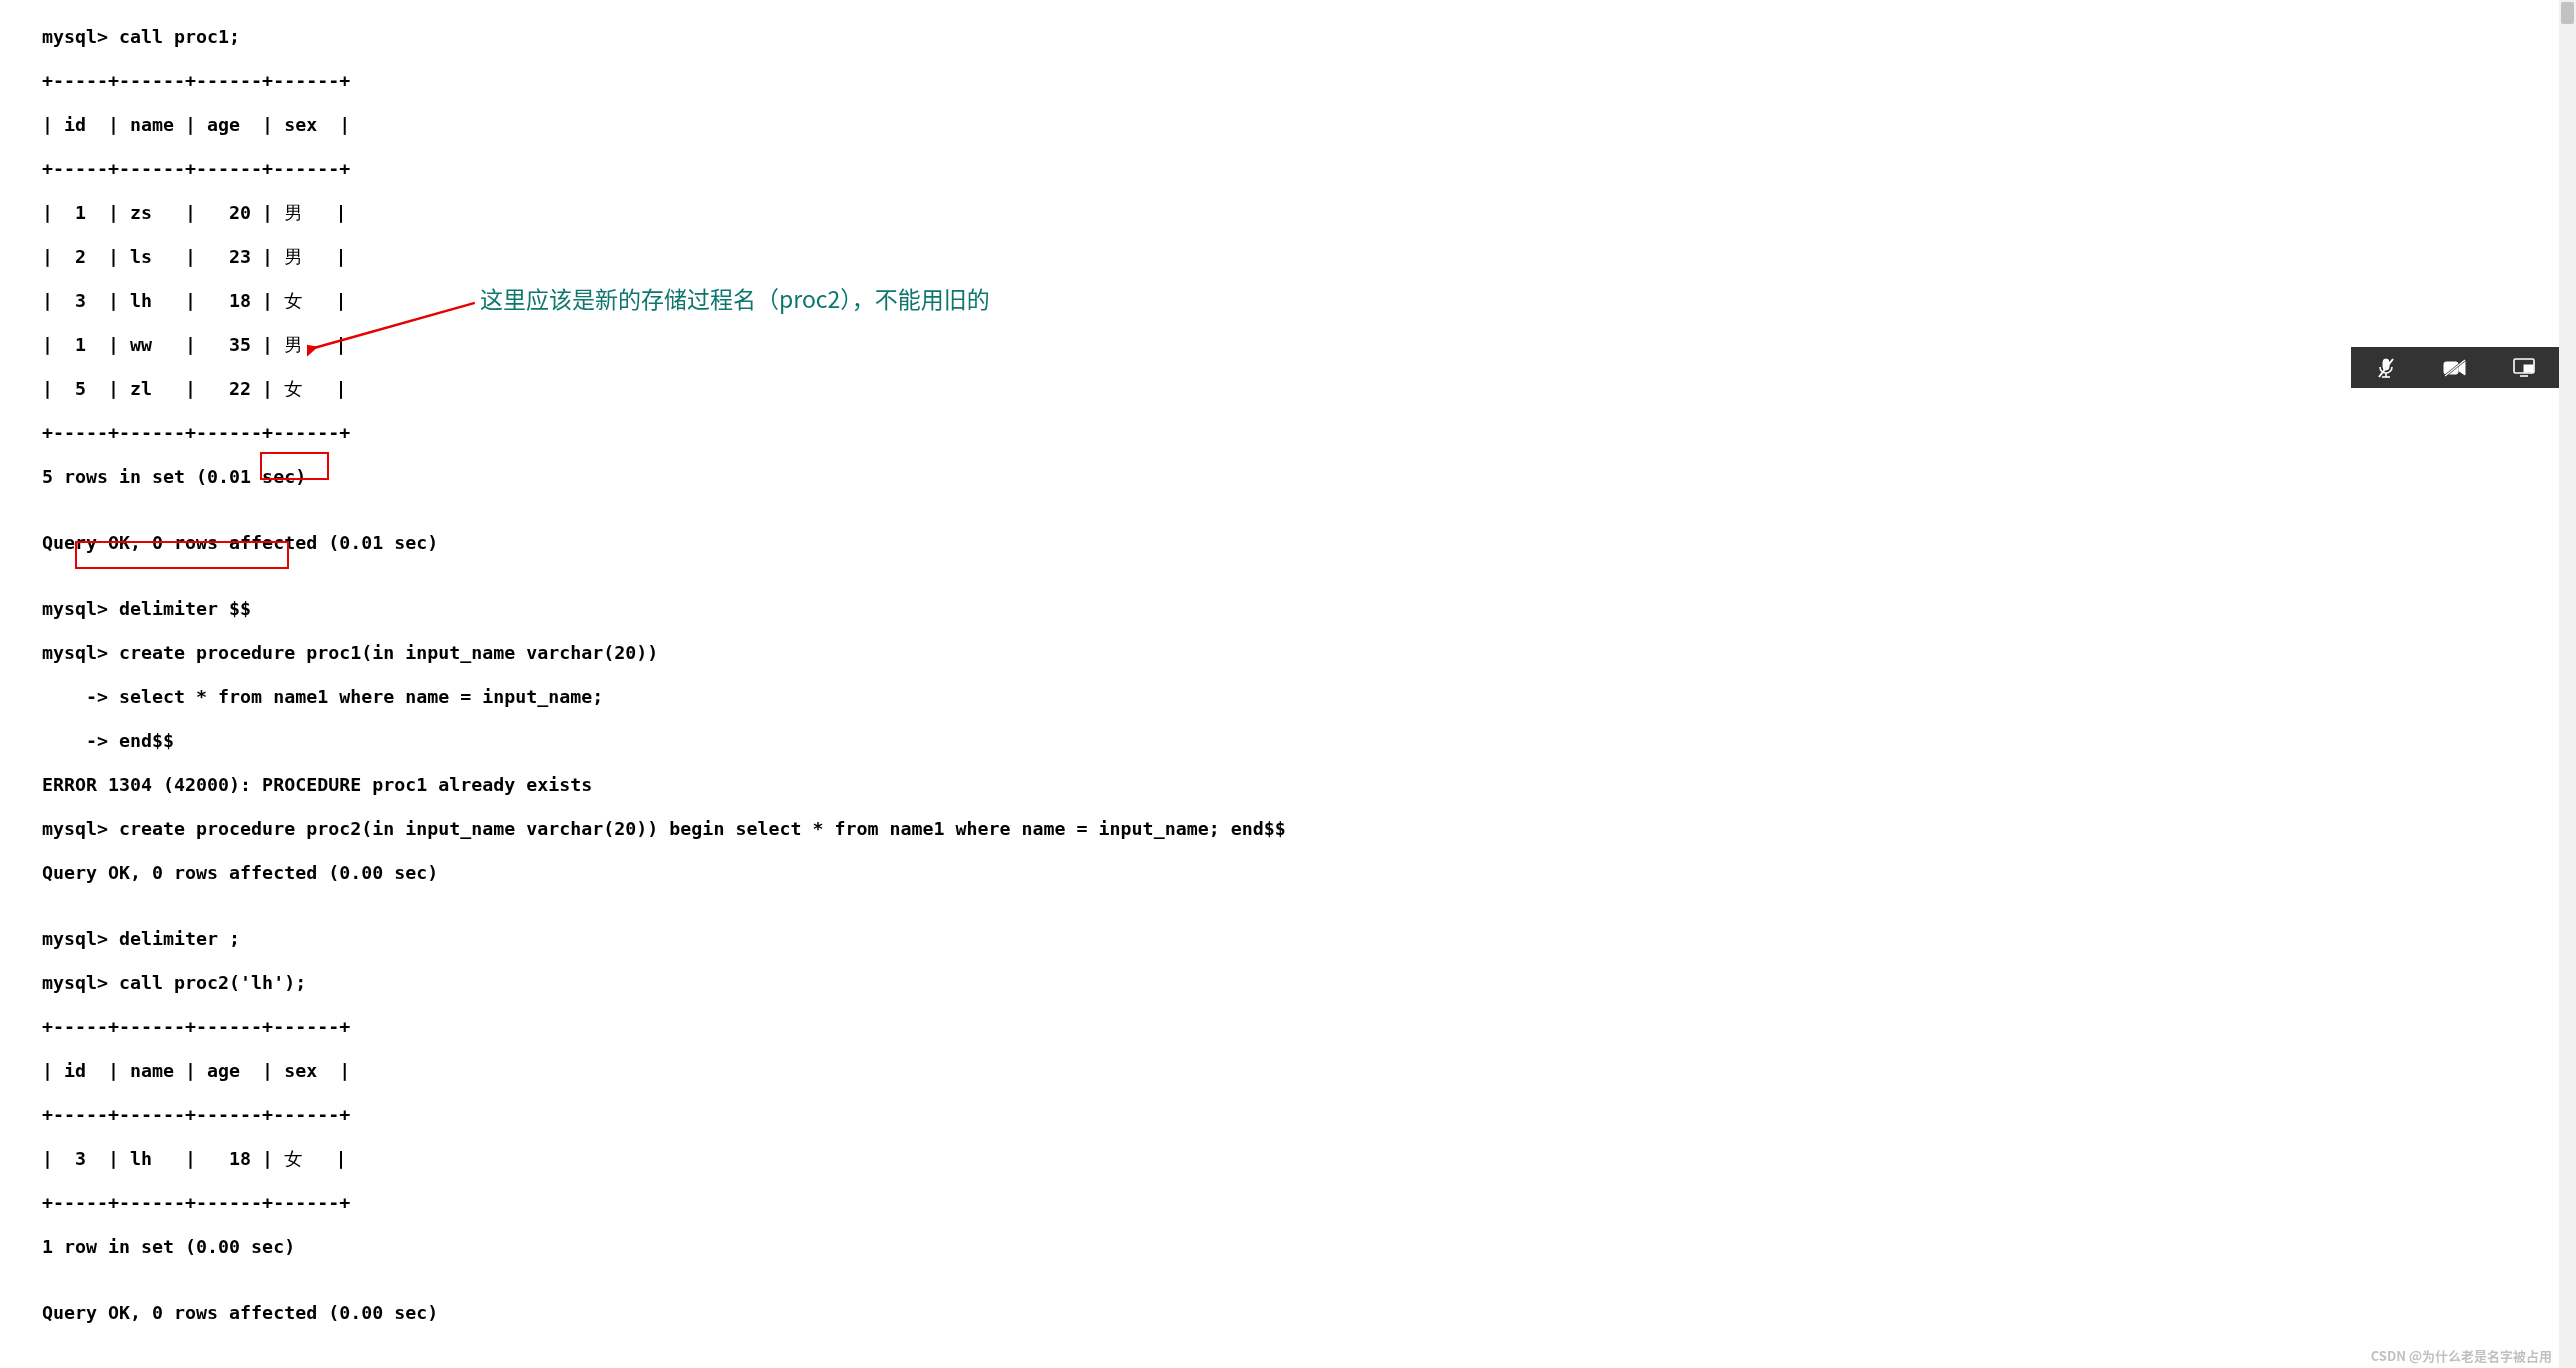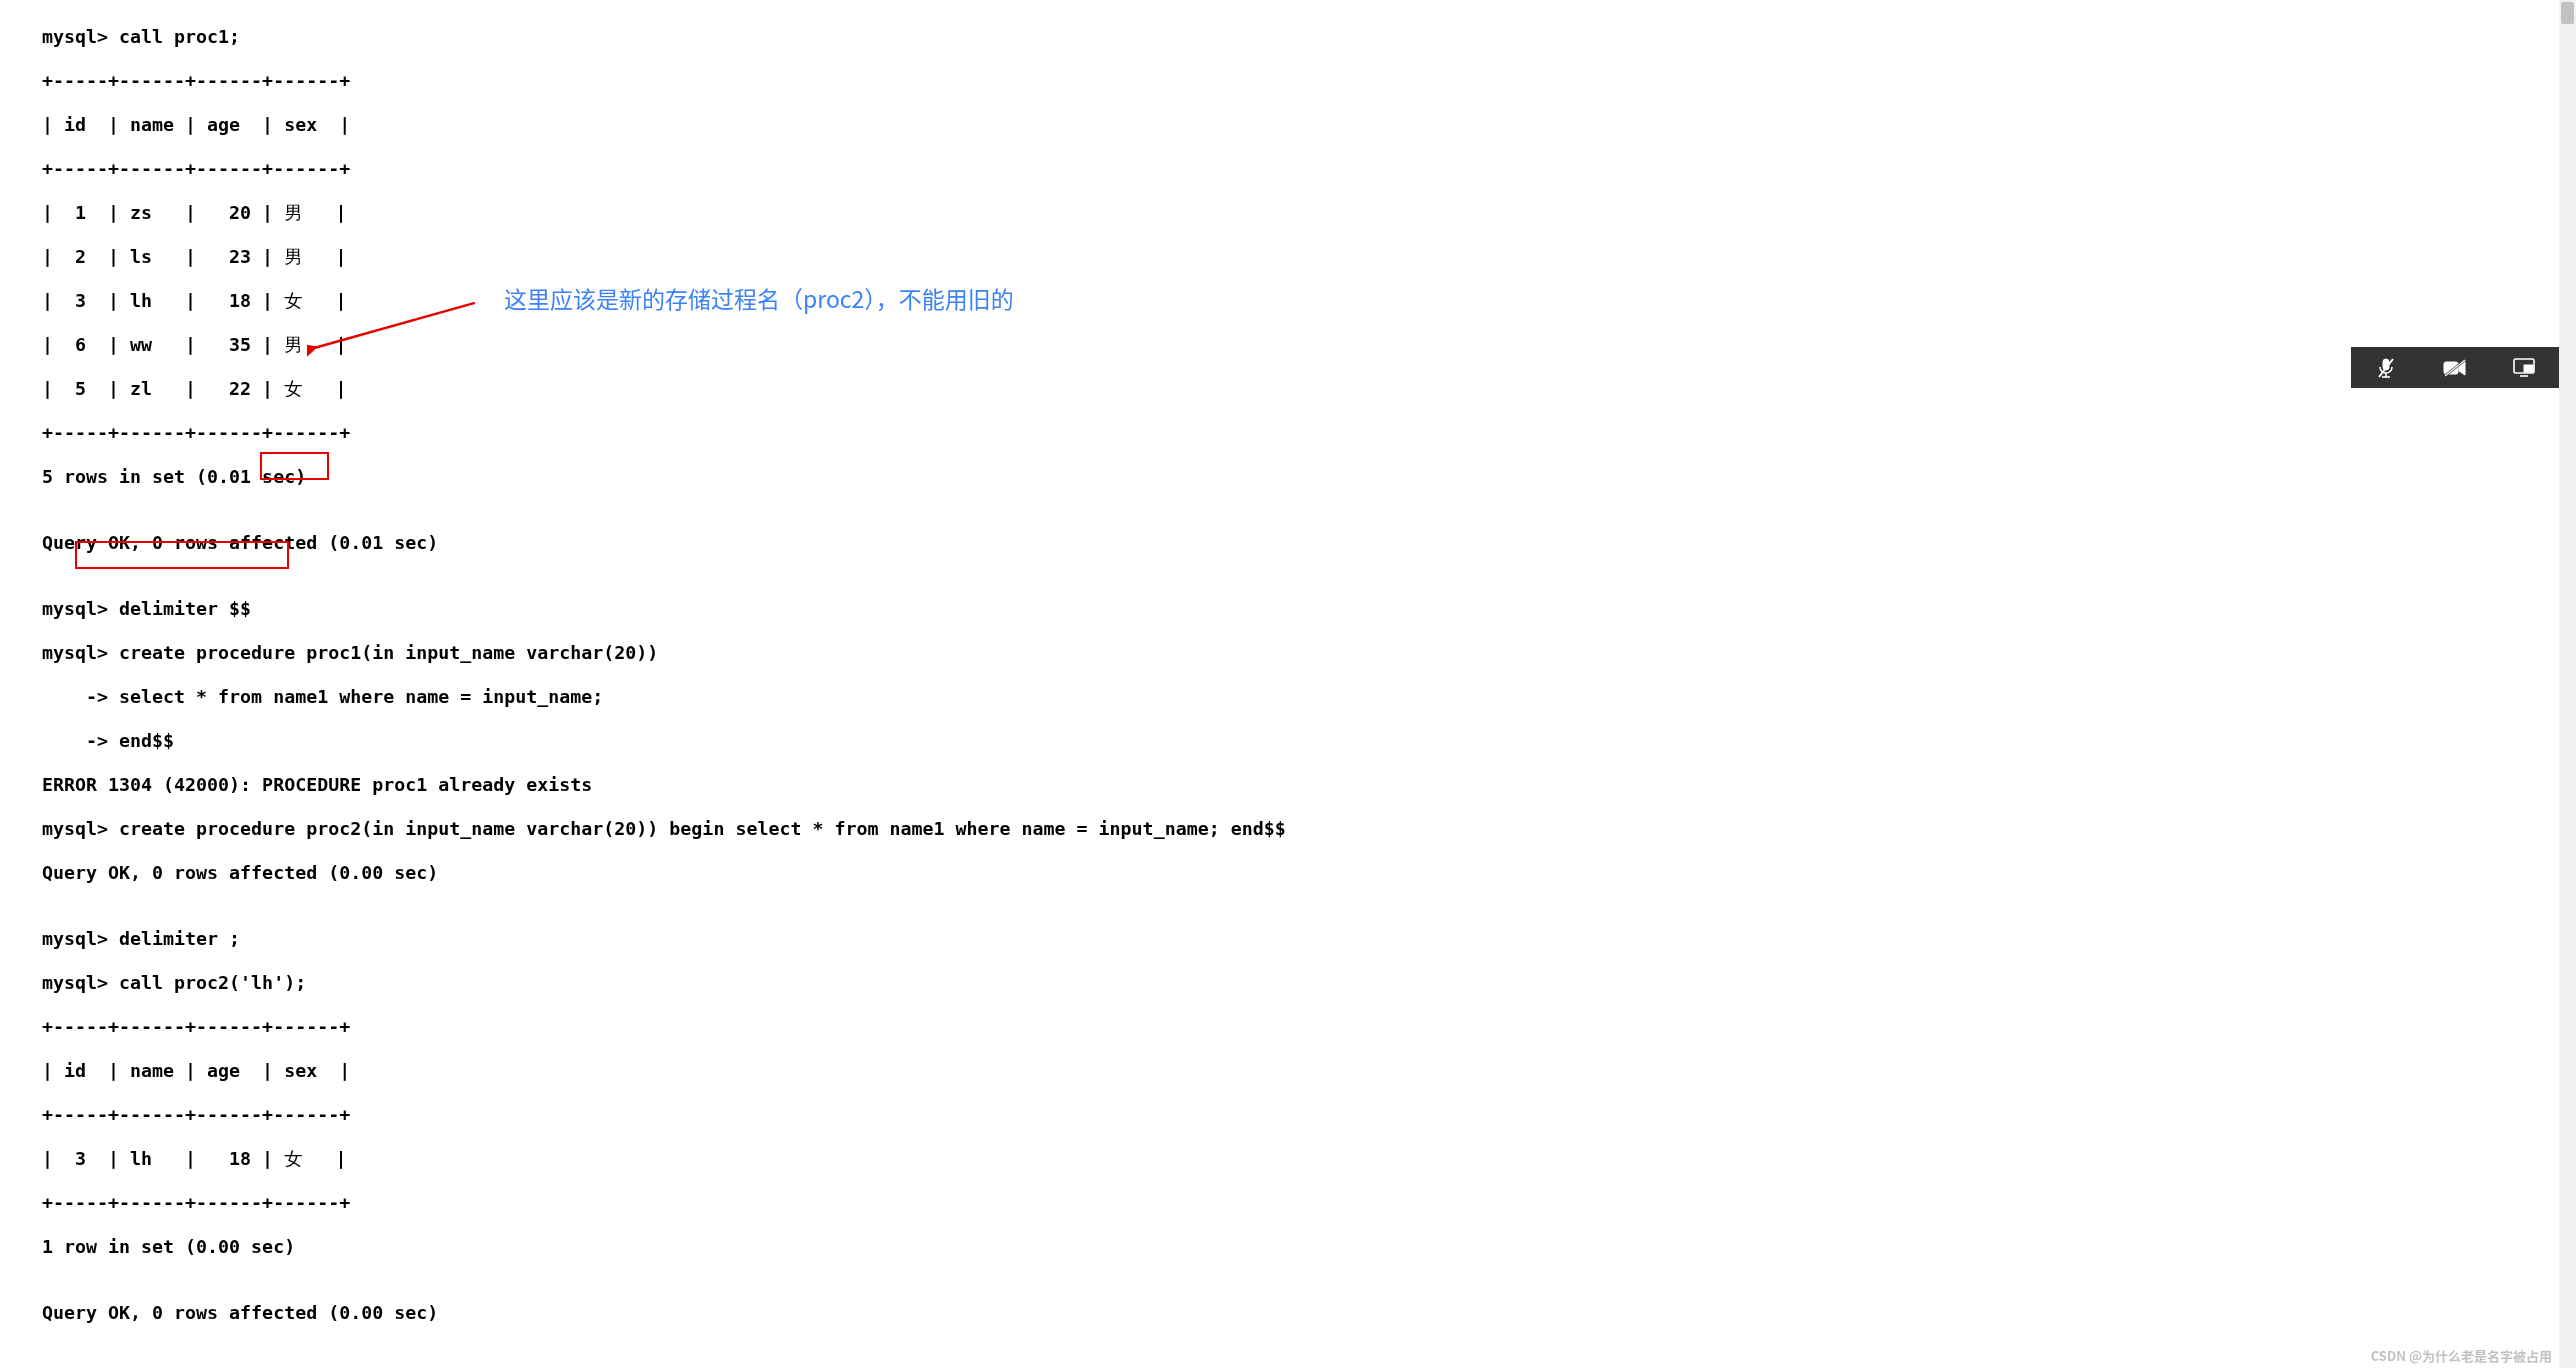--- a/index.html
+++ b/index.html
@@ -23,25 +23,24 @@
   }
   .line { display: block; padding-left: 40px; }
   .hlbox {
     position: absolute;
     border: 2.5px solid #e60000;
     pointer-events: none;
   }
   
   .annotation {
     position: absolute;
-    color: #3b82f6;
+    color: #0f766e;
     font-family: "Noto Sans CJK SC", "PingFang SC", "Microsoft YaHei", sans-serif;
     font-size: 23px;
     font-weight: 400;
-    margin-left: 24px;
   }
   .arrow-svg {
     position: absolute;
     pointer-events: none;
   }
   
   .scrollbar {
     position: absolute;
     right: 0;
     top: 0;
@@ -93,21 +92,21 @@
 <body>
 
 <div class="terminal">
 <span class="line">mysql&gt; call proc1;</span>
 <span class="line">+-----+------+------+------+</span>
 <span class="line">| id  | name | age  | sex  |</span>
 <span class="line">+-----+------+------+------+</span>
 <span class="line">|  1  | zs   |   20 | 男   |</span>
 <span class="line">|  2  | ls   |   23 | 男   |</span>
 <span class="line">|  3  | lh   |   18 | 女   |</span>
-<span class="line">|  6  | ww   |   35 | 男   |</span>
+<span class="line">|  1  | ww   |   35 | 男   |</span>
 <span class="line">|  5  | zl   |   22 | 女   |</span>
 <span class="line">+-----+------+------+------+</span>
 <span class="line">5 rows in set (0.01 sec)</span>
 <span class="line"></span>
 <span class="line">Query OK, 0 rows affected (0.01 sec)</span>
 <span class="line"></span>
 <span class="line">mysql&gt; delimiter $$</span>
 <span class="line">mysql&gt; create procedure proc1(in input_name varchar(20))</span>
 <span class="line">    -&gt; select * from name1 where name = input_name;</span>
 <span class="line">    -&gt; end$$</span>

